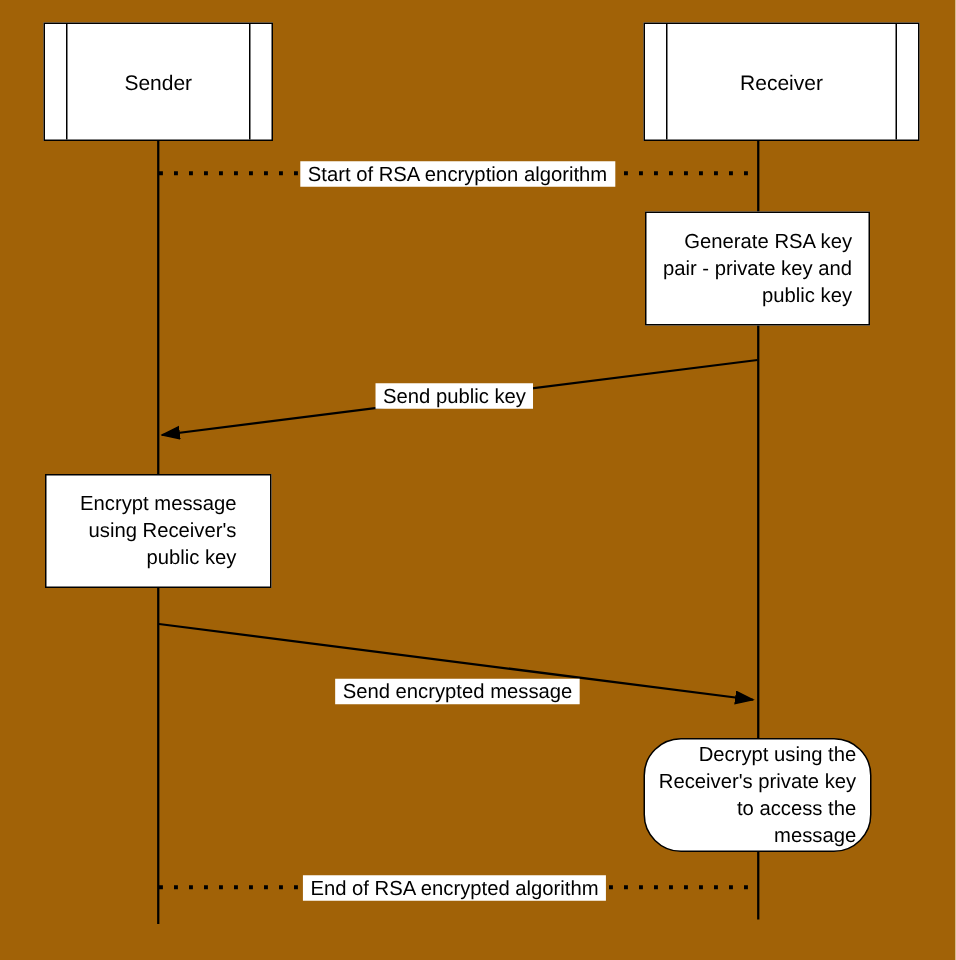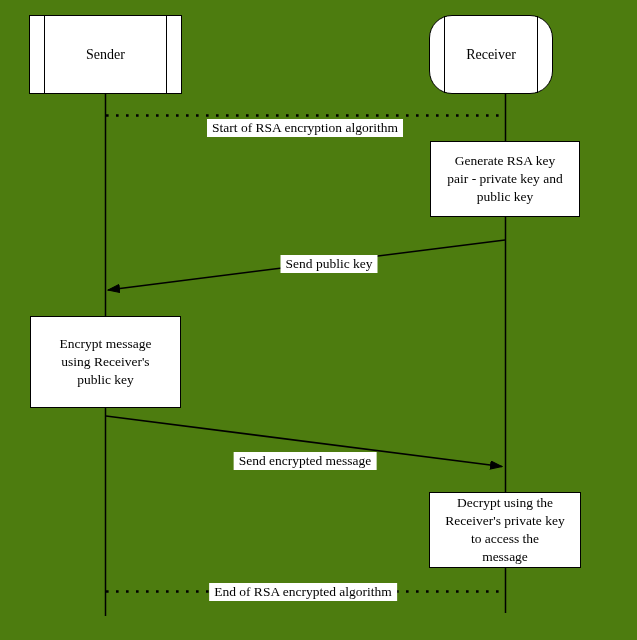--- a/index.html
+++ b/index.html
@@ -4,22 +4,22 @@
 <style>
   html, body {
     margin: 0;
     padding: 0;
     background: #ffffff;
   }
   .canvas {
     position: relative;
     width: 637px;
     height: 640px;
-    background: #4d7c0f;
-    font-family: Liberation Serif, serif;
+    background: #a16207;
+    font-family: Liberation Sans, sans-serif;
     color: #000000;
     overflow: hidden;
   }
   svg.layer {
     position: absolute;
     left: 0;
     top: 0;
     width: 637px;
     height: 640px;
   }
@@ -48,21 +48,21 @@
   }
   
   .process {
     position: absolute;
     box-sizing: border-box;
     background: #ffffff;
     border: 1.6px solid #000000;
     display: flex;
     align-items: center;
     justify-content: center;
-    text-align: center;
+    text-align: right;
     font-size: 13.5px;
     line-height: 18px;
     white-space: pre-line;
     padding: 2px;
   }
   
   .line-label {
     position: absolute;
     transform: translate(-50%, -50%);
     background: #ffffff;
@@ -92,36 +92,36 @@
     <line x1="505" y1="240" x2="108" y2="290" stroke="#000000" stroke-width="1.5" marker-end="url(#arrowhead)"></line>
     <line x1="106" y1="416" x2="502" y2="466.5" stroke="#000000" stroke-width="1.5" marker-end="url(#arrowhead)"></line>
   </svg>
 
   <div class="entity" style="left:29px; top:15px; width:153px; height:79px;">
     <div class="bar left"></div>
     <div class="bar right"></div>
     <div class="entity-label">Sender</div>
   </div>
 
-  <div class="entity" style="left:429px; top:15px; width:124px; height:79px;border-radius:23px;">
+  <div class="entity" style="left:429px; top:15px; width:184px; height:79px;">
     <div class="bar left"></div>
     <div class="bar right"></div>
     <div class="entity-label">Receiver</div>
   </div>
 
-  <div class="line-label" style="left:305px; top:116px;margin-top:12px;">Start of RSA encryption algorithm</div>
+  <div class="line-label" style="left:305px; top:116px;">Start of RSA encryption algorithm</div>
   <div class="line-label" style="left:303px; top:592px;">End of RSA encrypted algorithm</div>
 
   <div class="process" style="left:430px; top:141px; width:150px; height:76px;">Generate RSA key
 pair - private key and
 public key</div>
-  <div class="process" style="left:30px; top:316px; width:151px; height:92px;">Encrypt message
+  <div class="process" style="left:30px; top:316px; width:151px; height:76px;">Encrypt message
 using Receiver's
 public key</div>
-  <div class="process" style="left:429px; top:492px; width:152px; height:76px;">Decrypt using the
+  <div class="process" style="left:429px; top:492px; width:152px; height:76px;border-radius:25px;">Decrypt using the
 Receiver's private key
 to access the
 message</div>
 
-  <div class="line-label" style="left:303px; top:264px;margin-left:26px;">Send public key</div>
+  <div class="line-label" style="left:303px; top:264px;">Send public key</div>
   <div class="line-label" style="left:305px; top:441px;margin-top:20px;">Send encrypted message</div>
 
 </div>
 
 </body></html>

